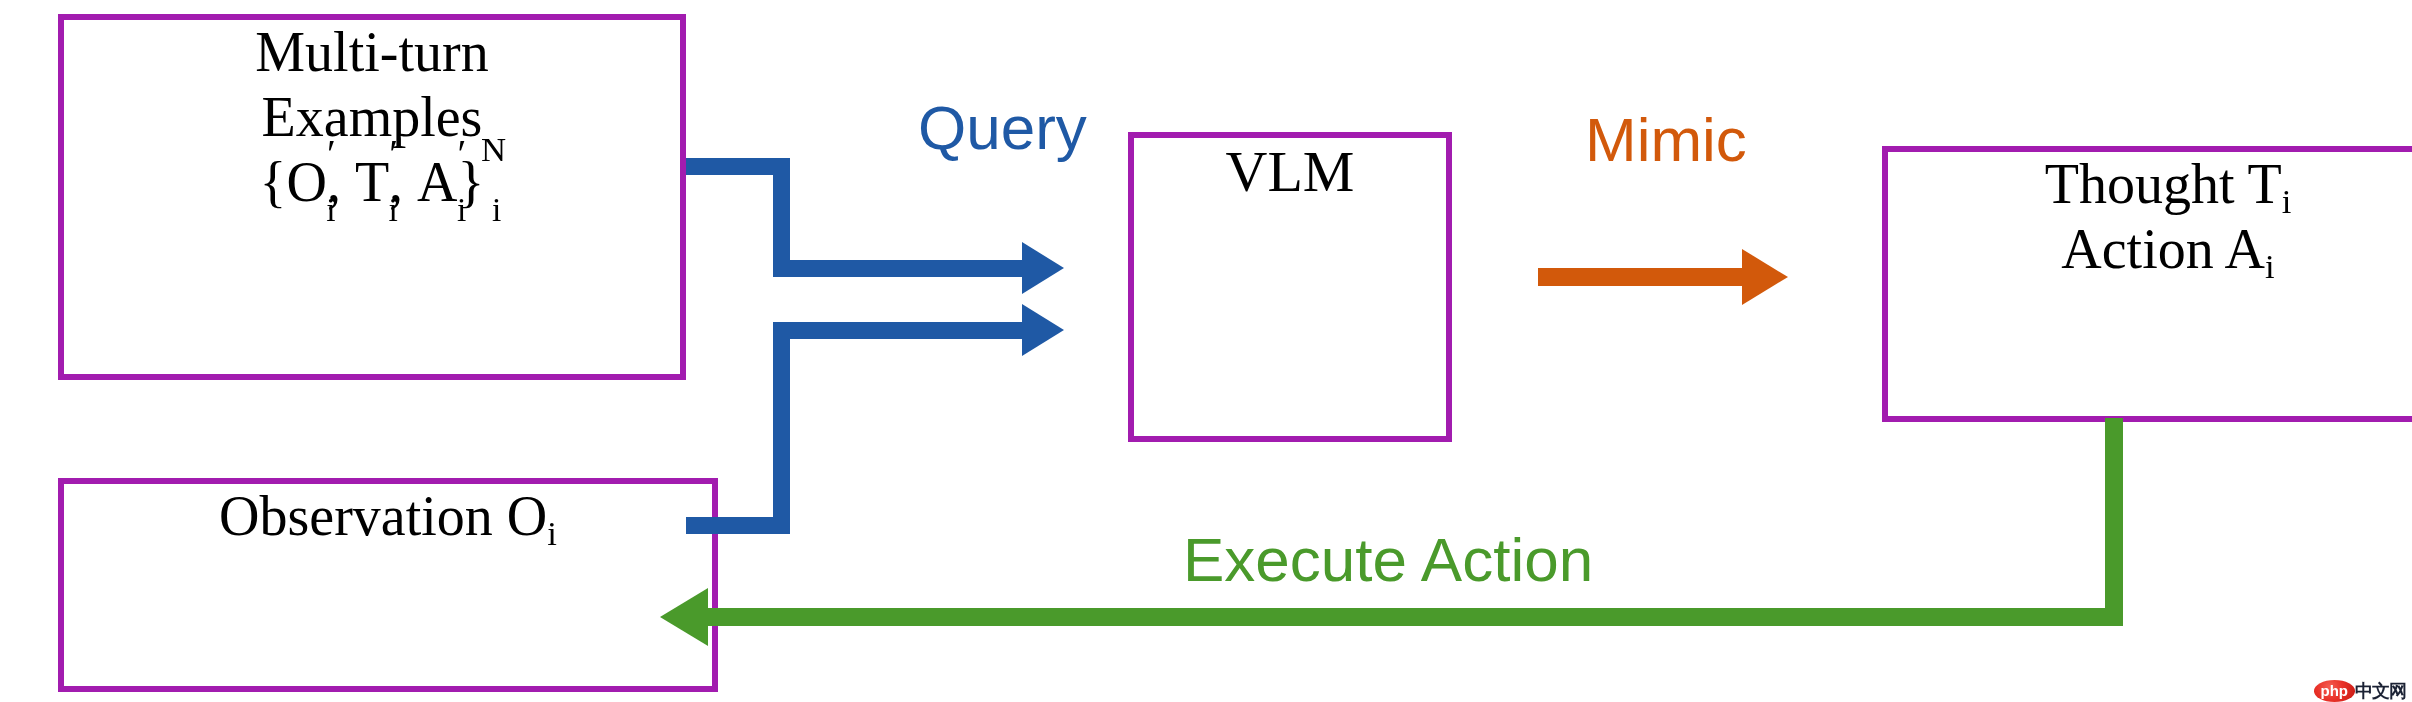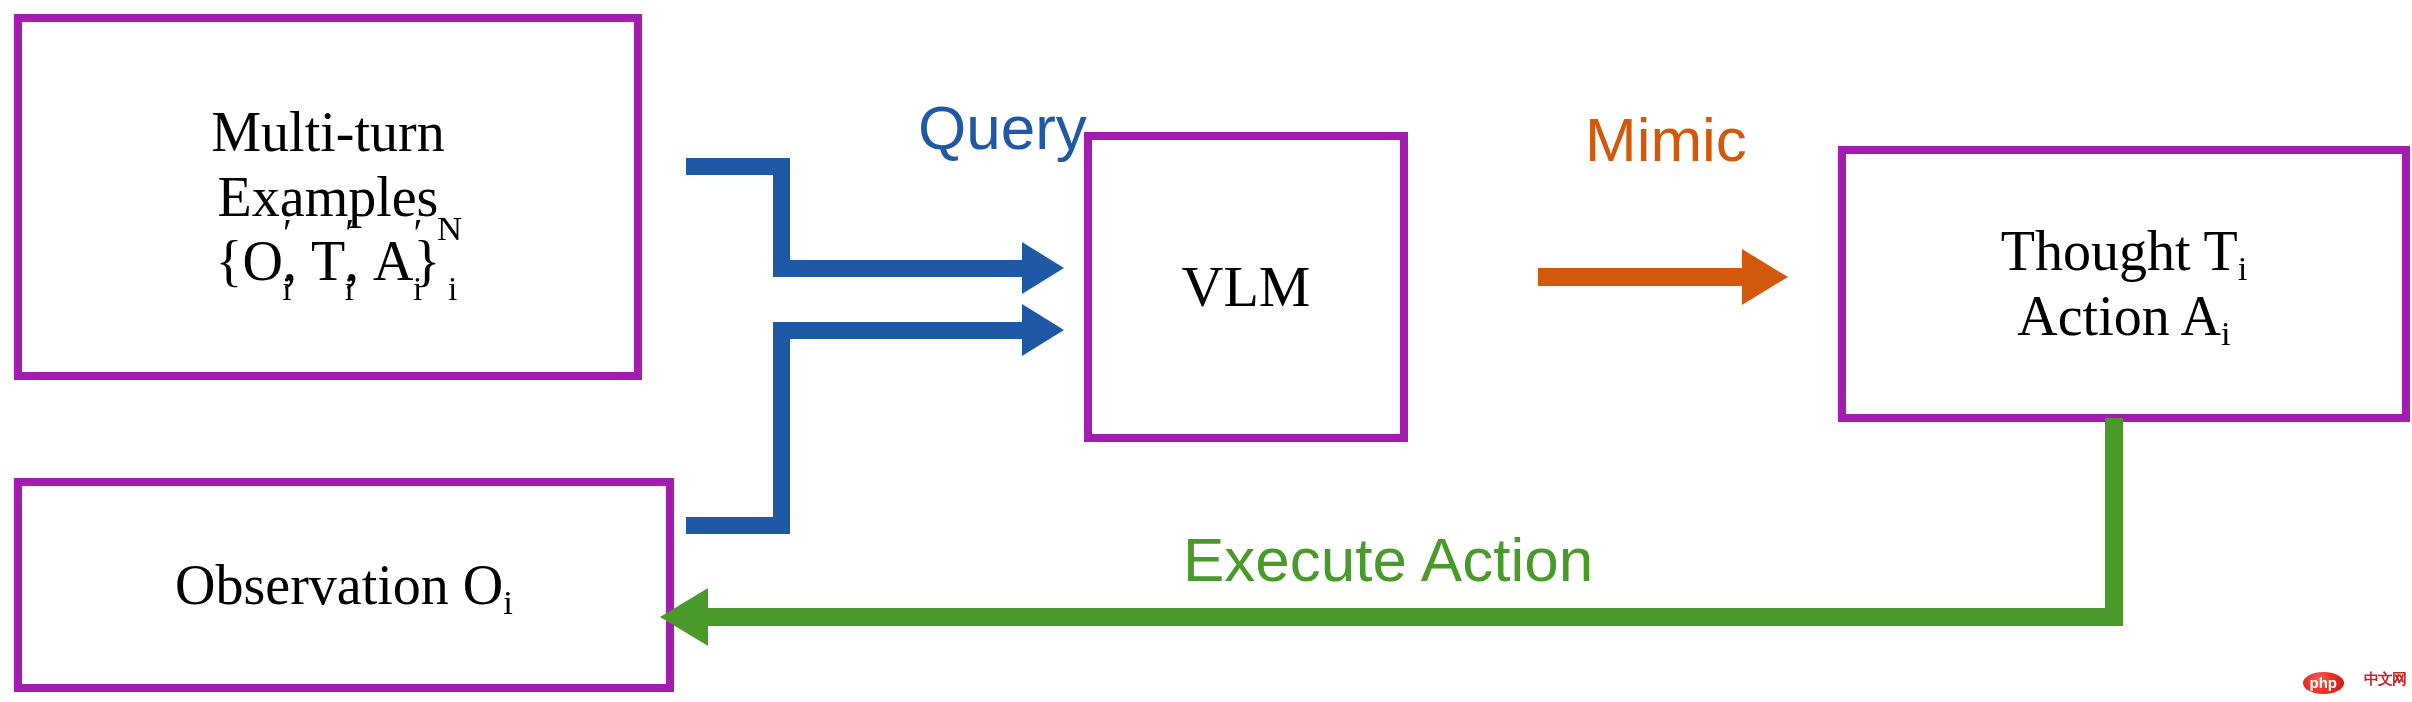--- a/index.html
+++ b/index.html
@@ -14,29 +14,29 @@
     background: #ffffff;
     overflow: hidden;
     font-family: "Liberation Serif", "DejaVu Serif", serif;
   }
 
   
   .node-box {
     position: absolute;
     box-sizing: border-box;
     background: #ffffff;
-    border: 8px solid #a21caf;
+    border: 6px solid #a21caf;
     display: flex;
     flex-direction: column;
     align-items: center;
-    justify-content: center;
     text-align: center;
     color: #000000;
     font-family: "Liberation Serif", "DejaVu Serif", serif;
     line-height: 1.16;
+    margin-left: 44px;
   }
 
   #box-examples {
     left: 14px;   top: 14px;
     width: 628px; height: 366px;
     font-size: 56px;
   }
   #box-observation {
     left: 14px;   top: 478px;
     width: 660px; height: 214px;
@@ -153,40 +153,41 @@
     left: 1183px; top: 524px;
     font-family: "Liberation Sans", "DejaVu Sans", sans-serif;
     font-size: 62px;
     color: #4A9A2B;
     white-space: nowrap;
   }
 
   
   #watermark {
     position: absolute;
-    right: 6px; bottom: 8px;
+    right: 6px; bottom: 0;
     display: flex;
-    gap: 20px;
+    align-items: center;
+    gap: 0;
     opacity: 0.95;
   }
   #wm-php {
     background: radial-gradient(circle at 38% 32%, #f4554a 0%, #e8261c 45%, #c20d06 100%);
     color: #ffffff;
     font-family: "Liberation Sans", "DejaVu Sans", sans-serif;
     font-size: 15px;
     font-weight: bold;
     line-height: 1;
     padding: 3px 7px 4px 7px;
     border-radius: 50% / 50%;
     letter-spacing: 0px;
   }
   #wm-cn {
-    color: #b91c1c;
+    color: #0f172a;
     font-family: "DejaVu Sans", "Liberation Sans", sans-serif;
-    font-size: 15px;
+    font-size: 18px;
     font-weight: bold;
     line-height: 1;
     letter-spacing: -1px;
   }
 </style>
 </head>
 <body>
 
 <div id="canvas">
 

